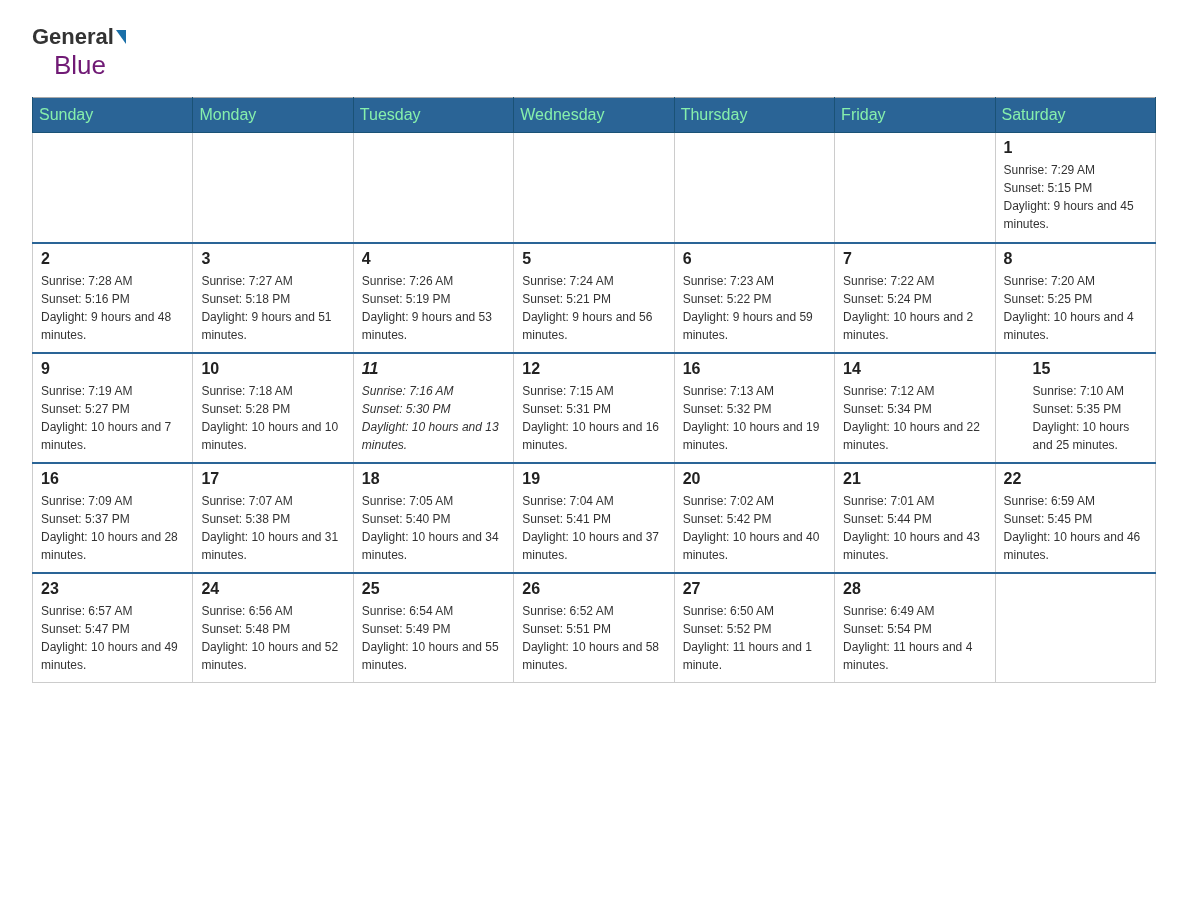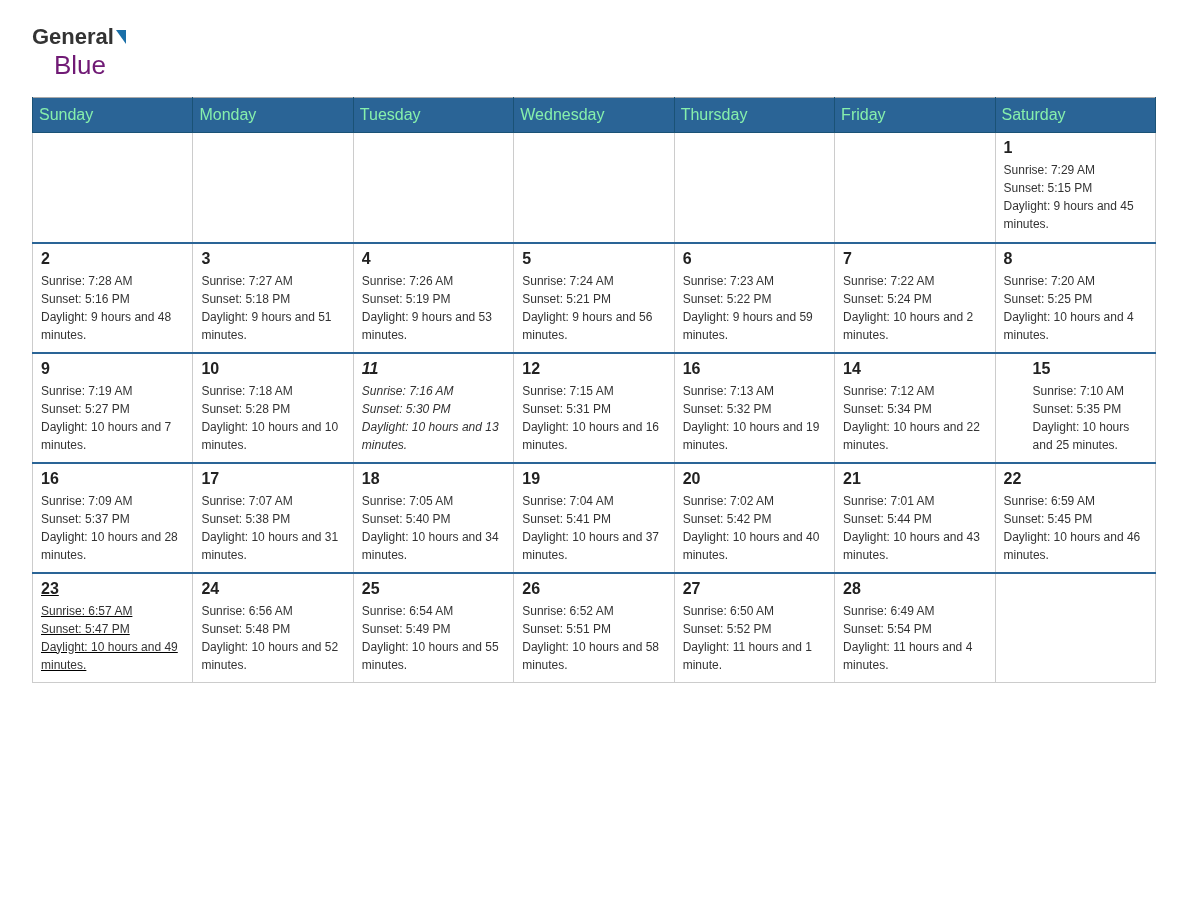--- a/index.html
+++ b/index.html
@@ -225,21 +225,21 @@
         <td style="border-top: 2px solid rgb(42, 100, 150);">
           <span class="day-num">21</span>
           <div class="day-info">Sunrise: 7:01 AM<br>Sunset: 5:44 PM<br>Daylight: 10 hours and 43 minutes.</div>
         </td>
         <td style="border-top: 2px solid rgb(42, 100, 150);">
           <span class="day-num">22</span>
           <div class="day-info">Sunrise: 6:59 AM<br>Sunset: 5:45 PM<br>Daylight: 10 hours and 46 minutes.</div>
         </td>
       </tr>
       <tr>
-        <td style="border-top: 2px solid rgb(42, 100, 150); text-decoration: underline;">
+        <td style="border-top: 2px solid rgb(42, 100, 150);">
           <span class="day-num">23</span>
           <div class="day-info">Sunrise: 6:57 AM<br>Sunset: 5:47 PM<br>Daylight: 10 hours and 49 minutes.</div>
         </td>
         <td style="border-top: 2px solid rgb(42, 100, 150);">
           <span class="day-num">24</span>
           <div class="day-info">Sunrise: 6:56 AM<br>Sunset: 5:48 PM<br>Daylight: 10 hours and 52 minutes.</div>
         </td>
         <td style="border-top: 2px solid rgb(42, 100, 150);">
           <span class="day-num">25</span>
           <div class="day-info">Sunrise: 6:54 AM<br>Sunset: 5:49 PM<br>Daylight: 10 hours and 55 minutes.</div>

